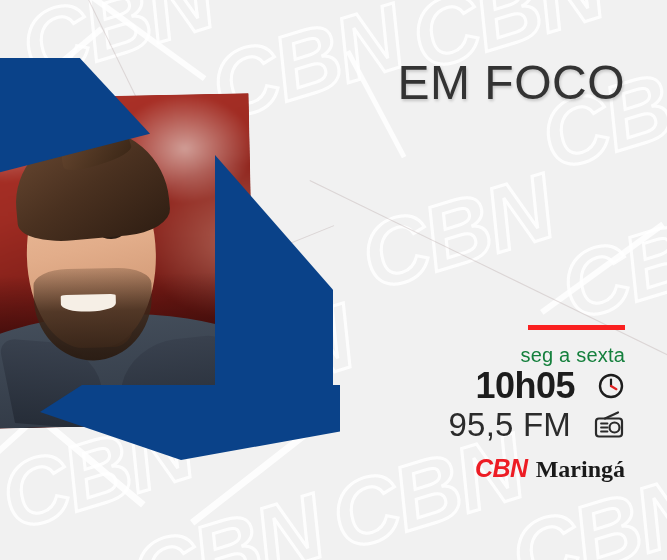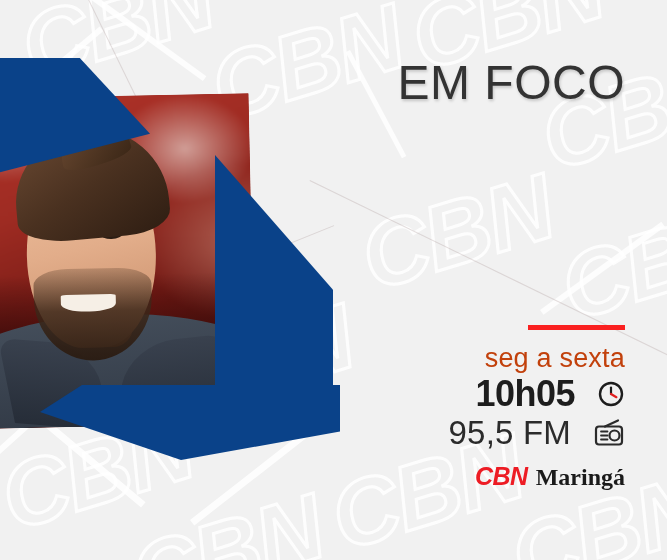--- a/index.html
+++ b/index.html
@@ -269,22 +269,22 @@
   }
   .rule {
     display: block;
     margin-left: auto;
     width: 97px;
     height: 5px;
     background: #fa2020;
     margin-bottom: 14px;
   }
   .sched-days {
-    font-size: 27px;
-    color: #c2410c;
+    font-size: 20px;
+    color: #15803d;
     font-weight: 400;
     line-height: 1.1;
     letter-spacing: .2px;
   }
   .sched-row {
     display: flex;
     align-items: center;
     justify-content: flex-end;
     gap: 22px;
   }

